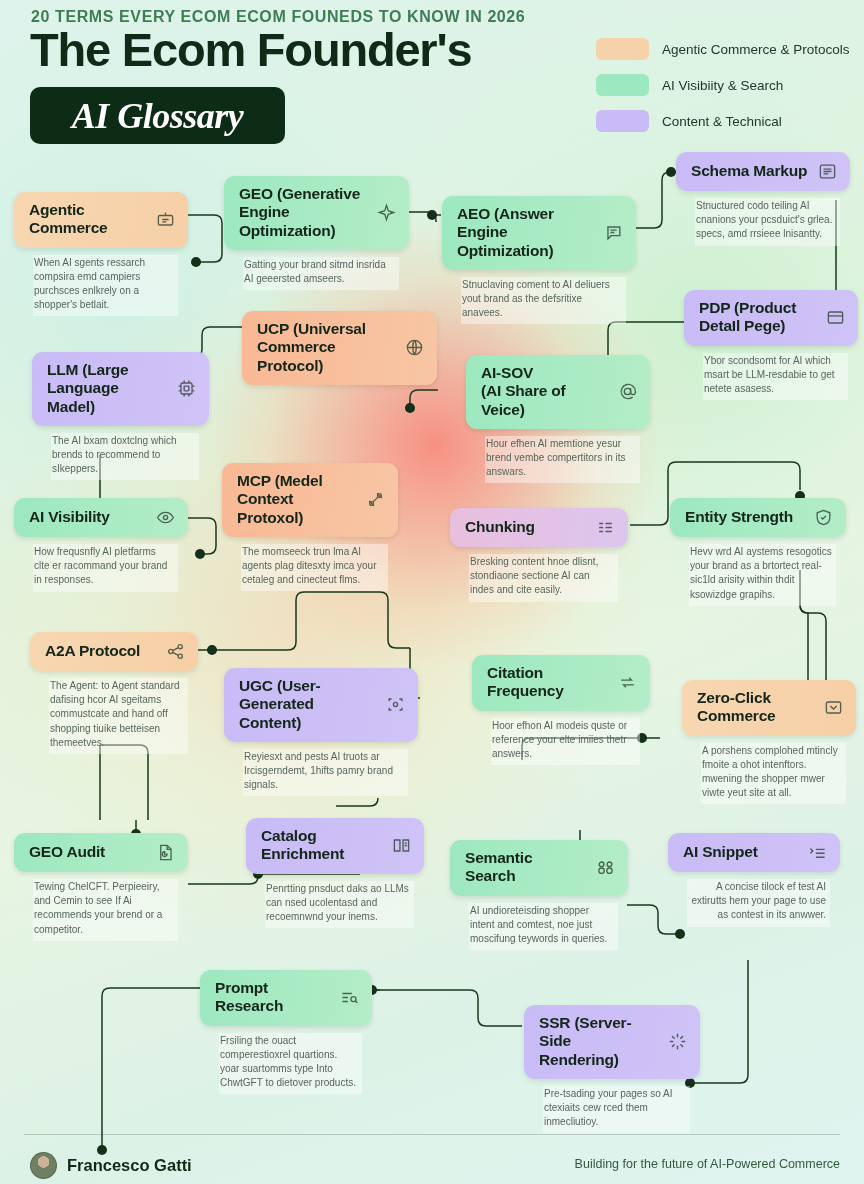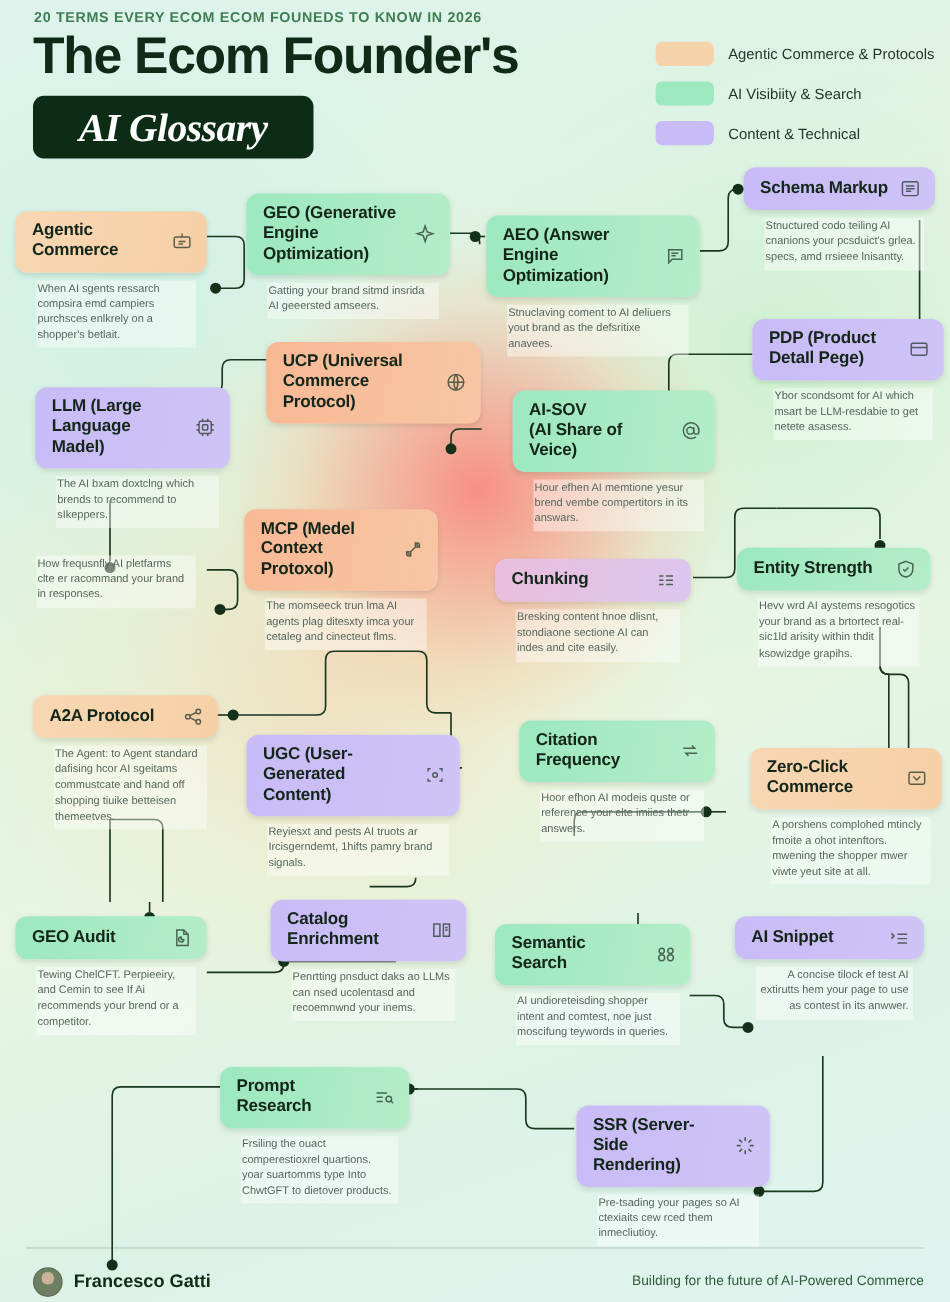--- a/index.html
+++ b/index.html
@@ -14,21 +14,21 @@
     background:
       radial-gradient(circle 300px at 435px 445px, rgba(252,120,110,.80) 0%, rgba(250,150,130,.55) 32%, rgba(250,190,150,.30) 55%, rgba(240,230,190,.08) 75%, rgba(230,245,225,0) 90%),
       radial-gradient(circle 420px at 300px 620px, rgba(255,196,150,.42) 0%, rgba(250,225,170,.20) 45%, rgba(235,245,215,0) 80%),
       radial-gradient(circle 380px at 700px 330px, rgba(186,238,196,.50) 0%, rgba(205,242,222,.22) 50%, rgba(214,244,235,0) 85%),
       radial-gradient(circle 420px at 120px 300px, rgba(196,238,228,.55) 0%, rgba(208,242,232,.25) 50%, rgba(216,245,238,0) 85%),
       linear-gradient(160deg,#dff3ec 0%,#def3e6 18%,#e3f3dd 38%,#e7f5e2 58%,#ddf2e6 78%,#dff4ef 100%);
   }
   
   .kicker{
     position:absolute;left:31px;top:8px;
-    font-size:13px;font-weight:700;letter-spacing:.6px;
+    font-size:16px;font-weight:700;letter-spacing:.6px;
     color:#3f7d52;
   }
   .title1{
     position:absolute;left:30px;top:22px;
     font-size:47px;font-weight:700;letter-spacing:-1.2px;
     color:#0f2a16;
   }
   .badge{
     position:absolute;left:30px;top:87px;
     width:255px;height:57px;border-radius:10px;background:#0d2c15;
@@ -265,20 +265,29 @@
           <svg width="19" height="19" viewBox="0 0 24 24" fill="none" stroke="#2c3f31" stroke-width="1.7">
             <rect x="3" y="5" width="18" height="14" rx="2"></rect>
             <path d="M3 10h18"></path>
           </svg>
         </span>
     </div>
     <div class="desc">Ybor scondsomt for AI which msart be LLM-resdabie to get netete asasess.</div>
   </div>
 
   <div class="card c-green" style="left:14px;top:498px;width:174px;">
+    <div class="chip">
+      <h3>AI Visibility</h3>
+      <span class="ic">
+          <svg width="19" height="19" viewBox="0 0 24 24" fill="none" stroke="#2c3f31" stroke-width="1.7">
+            <path d="M2 12s3.8-6.5 10-6.5S22 12 22 12s-3.8 6.5-10 6.5S2 12 2 12z"></path>
+            <circle cx="12" cy="12" r="2.6"></circle>
+          </svg>
+        </span>
+    </div>
     <div class="desc">How frequsnfly AI pletfarms clte er racommand your brand in responses.</div>
   </div>
 
   <div class="card c-orange" style="left:222px;top:463px;width:176px;">
     <div class="chip">
       <h3>MCP (Medel
 Context Protoxol)</h3>
       <span class="ic">
           <svg width="19" height="19" viewBox="0 0 24 24" fill="none" stroke="#2c3f31" stroke-width="1.7">
             <circle cx="7" cy="17" r="2.4"></circle>

